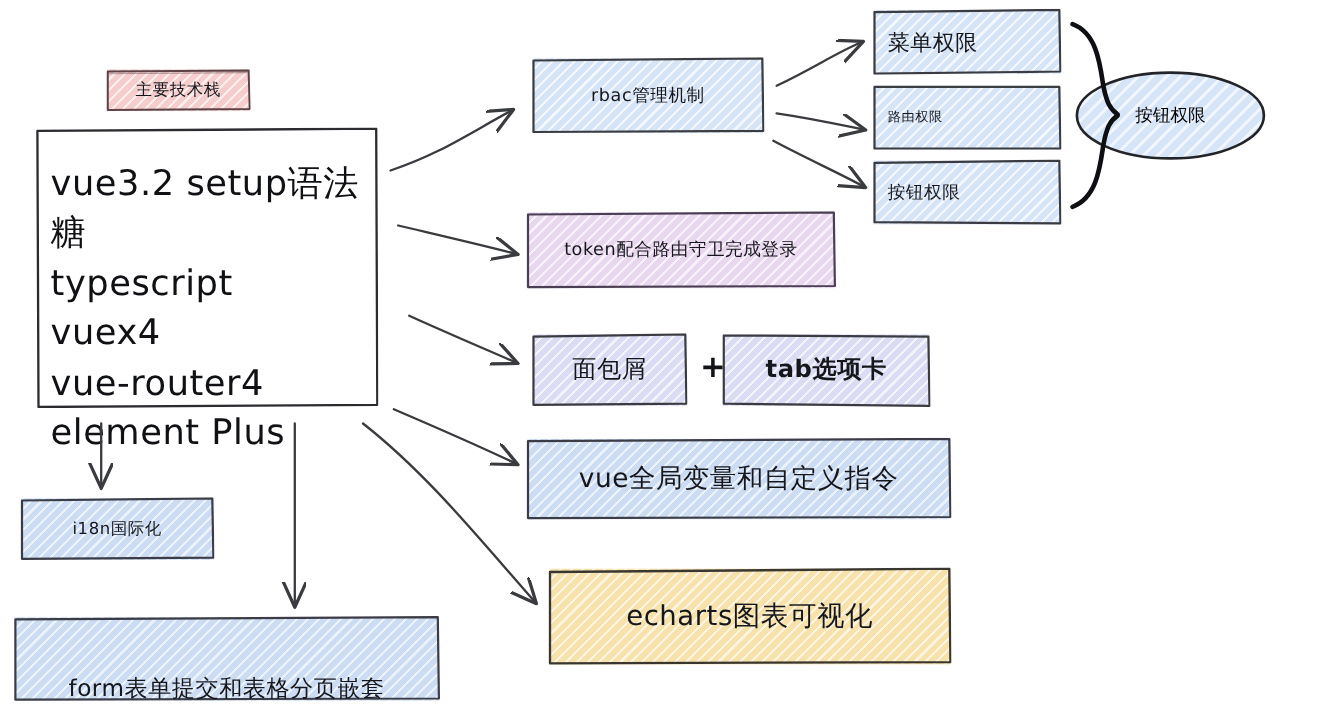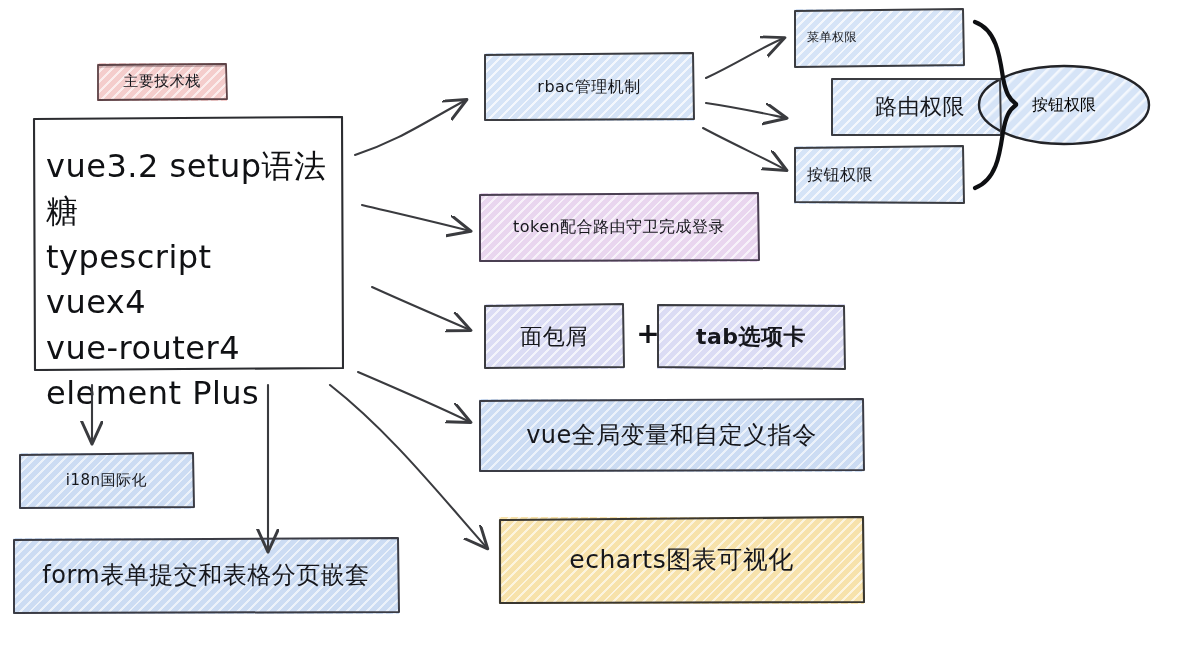--- a/index.html
+++ b/index.html
@@ -174,29 +174,29 @@
   </div>
 
   <div class="node" style="left:483px;top:52px;width:212px;height:70px;font-size:16px;">
     <div class="fill hatch-blue"></div>
     <svg class="frame" viewBox="0 0 212 70" preserveAspectRatio="none">
       <path d="M2,3 L210,1 L211,67 L2,68 Z" fill="none" stroke="#3b3c41" stroke-width="2" stroke-linejoin="round"></path>
     </svg>
     <span class="label t-hand">rbac管理机制</span>
   </div>
 
-  <div class="node" style="left:793px;top:8px;width:172px;height:60px;font-size:12px;justify-content:flex-start;">
+  <div class="node" style="left:793px;top:8px;width:172px;height:60px;font-size:20px;justify-content:flex-start;">
     <div class="fill hatch-blue"></div>
     <svg class="frame" viewBox="0 0 172 60" preserveAspectRatio="none">
       <path d="M2,3 L170,1 L171,57 L2,59 Z" fill="none" stroke="#3b3c41" stroke-width="2" stroke-linejoin="round"></path>
     </svg>
     <span class="label" style="padding-left:14px;">菜单权限</span>
   </div>
 
-  <div class="node" style="left:830px;top:77px;width:172px;height:60px;font-size:22px;justify-content:center;">
+  <div class="node" style="left:793px;top:77px;width:172px;height:60px;font-size:12px;justify-content:flex-start;">
     <div class="fill hatch-blue"></div>
     <svg class="frame" viewBox="0 0 172 60" preserveAspectRatio="none">
       <path d="M2,2 L170,2 L171,58 L2,58 Z" fill="none" stroke="#3b3c41" stroke-width="2" stroke-linejoin="round"></path>
     </svg>
     <span class="label" style="padding-left:14px;">路由权限</span>
   </div>
 
   <div class="node" style="left:793px;top:145px;width:172px;height:60px;font-size:16px;justify-content:flex-start;">
     <div class="fill hatch-blue"></div>
     <svg class="frame" viewBox="0 0 172 60" preserveAspectRatio="none">
@@ -263,21 +263,21 @@
   </div>
 
   <div class="node" style="left:18px;top:452px;width:177px;height:58px;font-size:15px;">
     <div class="fill hatch-blue2"></div>
     <svg class="frame" viewBox="0 0 177 58" preserveAspectRatio="none">
       <path d="M2,3 L175,1 L176,55 L2,56 Z" fill="none" stroke="#3b3c45" stroke-width="2" stroke-linejoin="round"></path>
     </svg>
     <span class="label t-hand">i18n国际化</span>
   </div>
 
-  <div class="node" style="left:12px;top:537px;width:388px;height:78px;font-size:24px;">
+  <div class="node" style="left:12px;top:560px;width:388px;height:78px;font-size:21px;align-items:flex-end;">
     <div class="fill hatch-blue2"></div>
     <svg class="frame" viewBox="0 0 388 78" preserveAspectRatio="none">
       <path d="M2,3 L386,1 L387,75 L2,76 Z" fill="none" stroke="#3b3c45" stroke-width="2" stroke-linejoin="round"></path>
     </svg>
     <span class="label t-hand">form表单提交和表格分页嵌套</span>
   </div>
 
 </div>
 
 </body></html>

